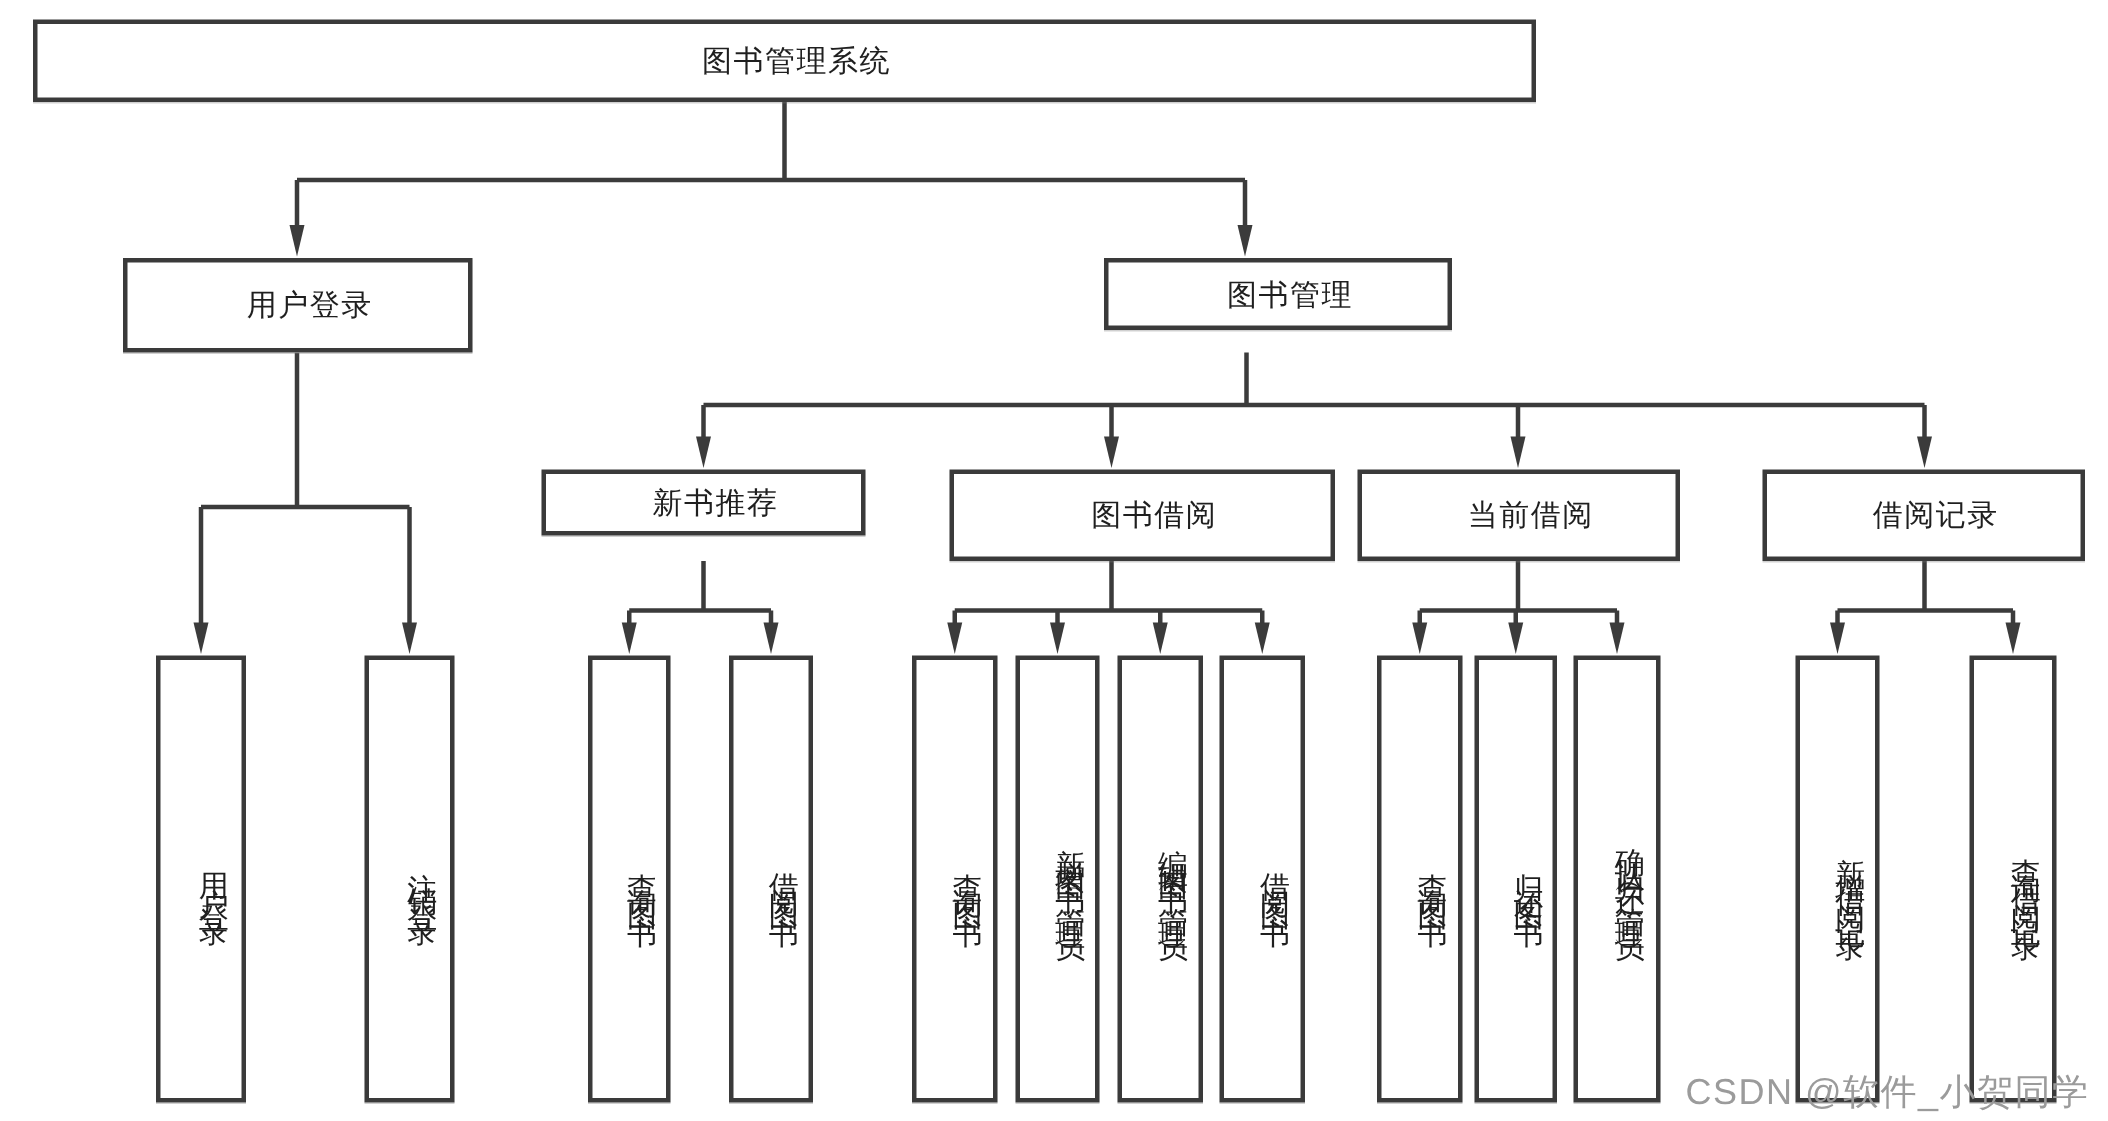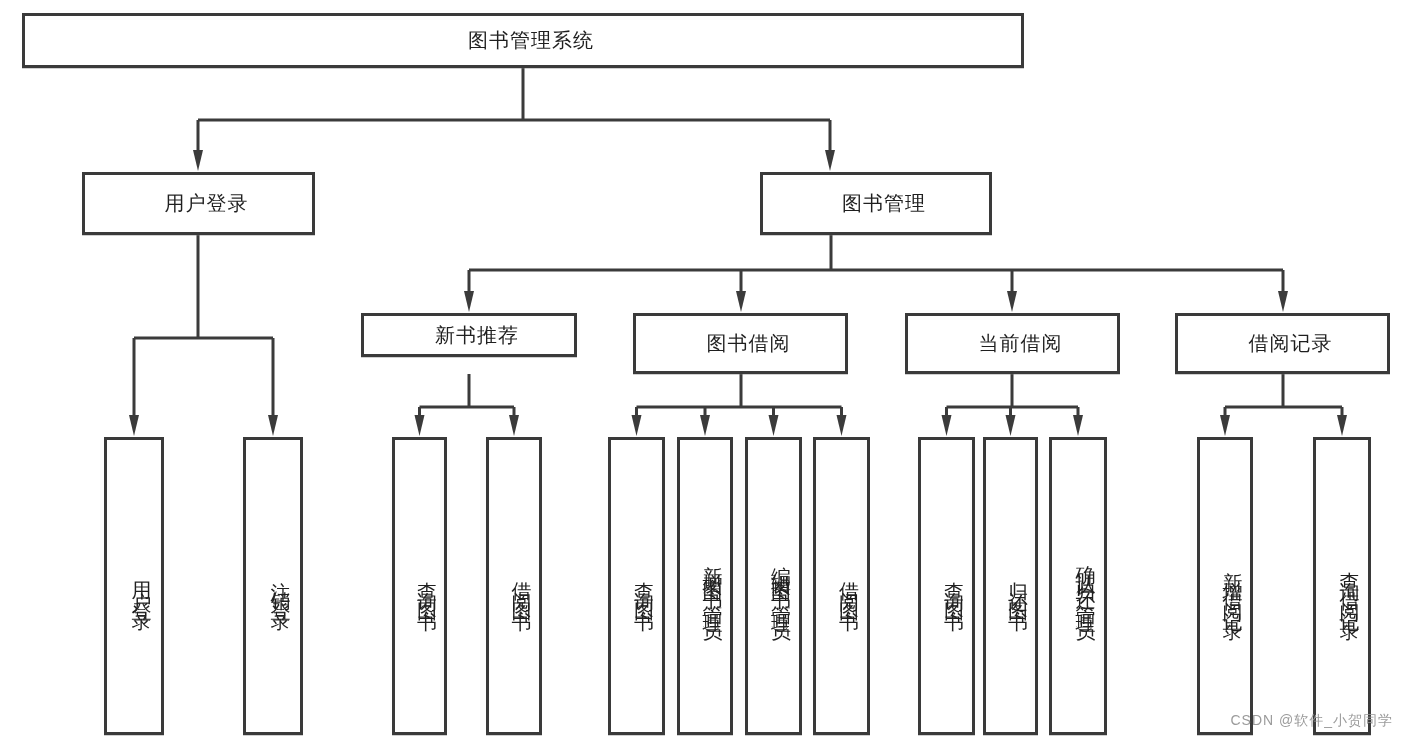--- a/index.html
+++ b/index.html
@@ -46,21 +46,21 @@
     letter-spacing: 10px;
     line-height: 1;
   }
   .v.long {
     letter-spacing: 8px;
   }
   #watermark {
     position: absolute;
     top: 712px;
     right: 12px;
-    font-size: 14px;
+    font-size: 24px;
     color: #9b9b9b;
     letter-spacing: 1px;
     white-space: nowrap;
     z-index: 5;
   }
 </style>
 </head>
 <body>
 
 <div id="stage">
@@ -104,24 +104,24 @@
       <polygon points="1005.5,415 1015.5,415 1010.5,436"></polygon>
       <polygon points="1073,415 1083,415 1078,436"></polygon>
       <polygon points="1220,415 1230,415 1225,436"></polygon>
       <polygon points="1337,415 1347,415 1342,436"></polygon>
     </g>
   </svg>
 
   <div class="box h" style="left:22px; top:13px; width:1002px; height:55px;">图书管理系统</div>
 
   <div class="box h" style="left:82px; top:172px; width:233px; height:63px;">用户登录</div>
-  <div class="box h" style="left:760px; top:172px; width:232px; height:63px;">图书管理</div>
+  <div class="box h" style="left:736px; top:172px; width:232px; height:48px;">图书管理</div>
 
   <div class="box h" style="left:361px; top:313px; width:216px; height:44px;">新书推荐</div>
-  <div class="box h" style="left:633px; top:313px; width:215px; height:61px;">图书借阅</div>
+  <div class="box h" style="left:633px; top:313px; width:257px; height:61px;">图书借阅</div>
   <div class="box h" style="left:905px; top:313px; width:215px; height:61px;text-align:center;">当前借阅</div>
   <div class="box h" style="left:1175px; top:313px; width:215px; height:61px;">借阅记录</div>
 
   <div class="box v" style="left:104px; top:437px; width:60px; height:298px;">用户登录</div>
   <div class="box v" style="left:243px; top:437px; width:60px; height:298px;">注销登录</div>
 
   <div class="box v" style="left:392px; top:437px; width:55px; height:298px;">查询图书</div>
   <div class="box v" style="left:486px; top:437px; width:56px; height:298px;">借阅图书</div>
 
   <div class="box v" style="left:608px; top:437px; width:57px; height:298px;">查询图书</div>

